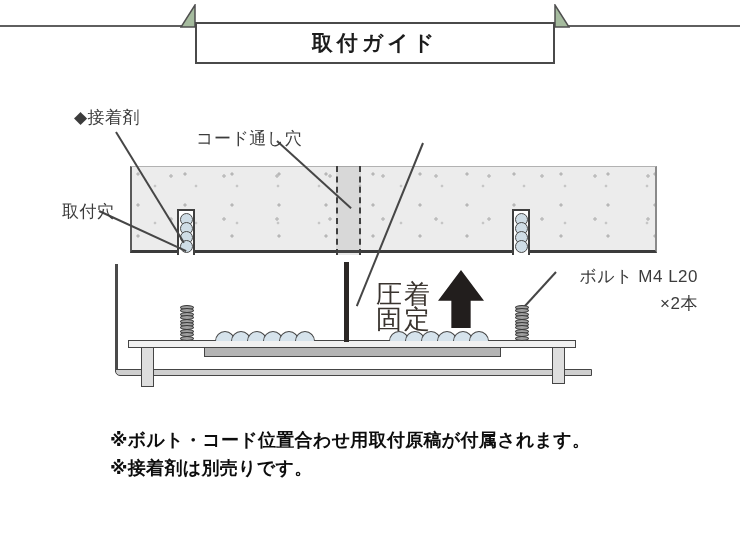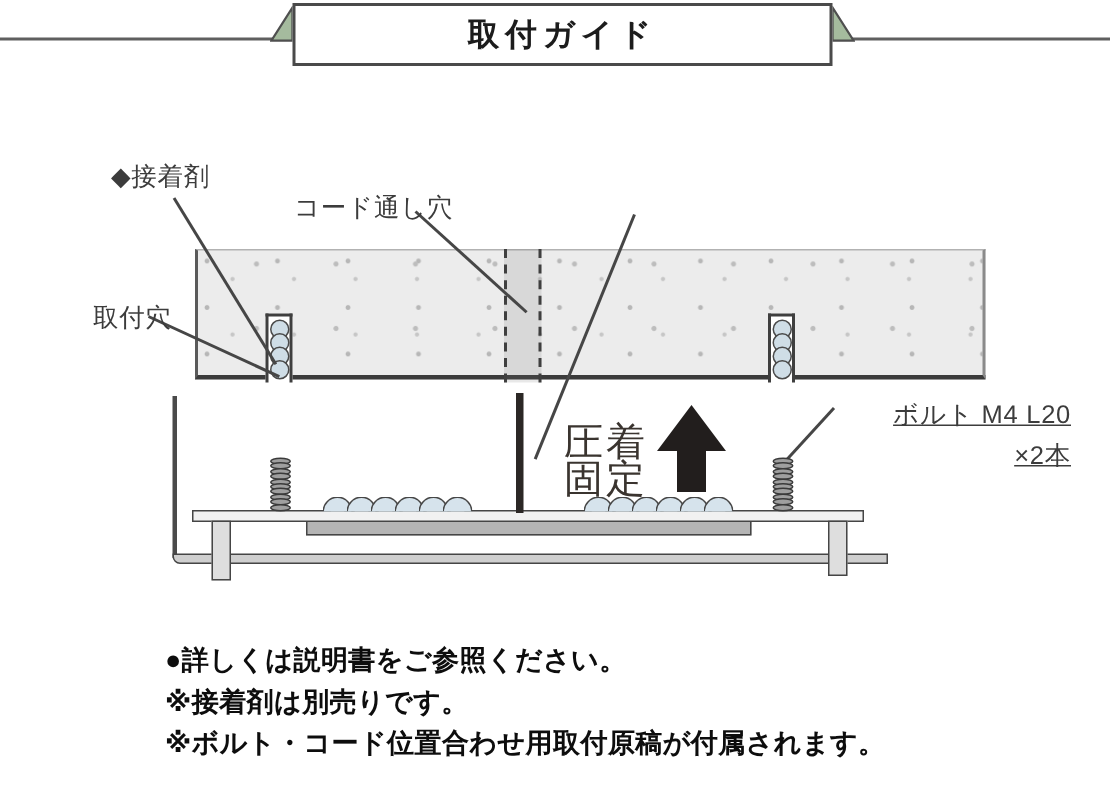--- a/index.html
+++ b/index.html
@@ -8,21 +8,21 @@
     position: relative; width: 740px; height: 540px; background: #fff;
     font-family: "Liberation Sans", "DejaVu Sans", sans-serif;
     overflow: hidden;
   }
   .abs { position: absolute; }
 
   
   .rule { left:0; top:25px; width:740px; height:2px; background:#5f5f5f; z-index:1; }
   .fold { z-index:2; }
   .banner {
-    left:195px; top:2px; width:360px; height:42px; background:#fff;
+    left:195px; top:22px; width:360px; height:42px; background:#fff;
     border:2px solid #4a4a4a; display:flex; align-items:center; justify-content:center;
     z-index:3;
   }
   .banner-title { font-size:21px; font-weight:bold; letter-spacing:4px; color:#1c1c1c; }
 
   
   .panel {
     left:130px; top:166px; width:527px; height:87px;
     background-color:#ececec;
     background-image:
@@ -96,21 +96,21 @@
 
   
   .lbl { font-size:17px; color:#3c3c3c; font-weight:500; letter-spacing:0.5px;
     white-space:nowrap; z-index:4; }
   .lbl-adhesive   { left:42px;  top:106px;margin-left:32px; }
   .lbl-mounthole  { left:62px;  top:200px; }
   .lbl-cordhole   { left:196px; top:127px; }
   .lbl-ledcord    { left:426px; top:116px; }
   .lbl-crimp { left:376px; top:271px; font-size:26px; line-height:25px;
     color:#3a342f; font-weight:500; letter-spacing:2px; z-index:4;margin-top:11px; }
-  .lbl-bolt { right:26px; top:263px; text-align:right; line-height:27px; z-index:4;text-decoration:underline; }
+  .lbl-bolt { right:42px; top:263px; text-align:right; line-height:27px; z-index:4; }
 
   
   .notes { left:110px; top:427px; font-size:18px; font-weight:bold; color:#0d0d0d;
     line-height:27.5px; letter-spacing:0.3px; white-space:nowrap; }
 </style>
 </head>
 <body>
 
 <div class="page">
 
@@ -208,18 +208,17 @@
     <div>圧着</div>
     <div>固定</div>
   </div>
 
   <div class="abs lbl lbl-bolt">
     <div>ボルト M4 L20</div>
     <div>×2本</div>
   </div>
 
   <div class="abs notes">
-    <div>●詳しくは説明書をご参照ください。</div>
+    <div>※ボルト・コード位置合わせ用取付原稿が付属されます。</div>
     <div>※接着剤は別売りです。</div>
-    <div>※ボルト・コード位置合わせ用取付原稿が付属されます。</div>
   </div>
 
 </div>
 
 </body></html>

